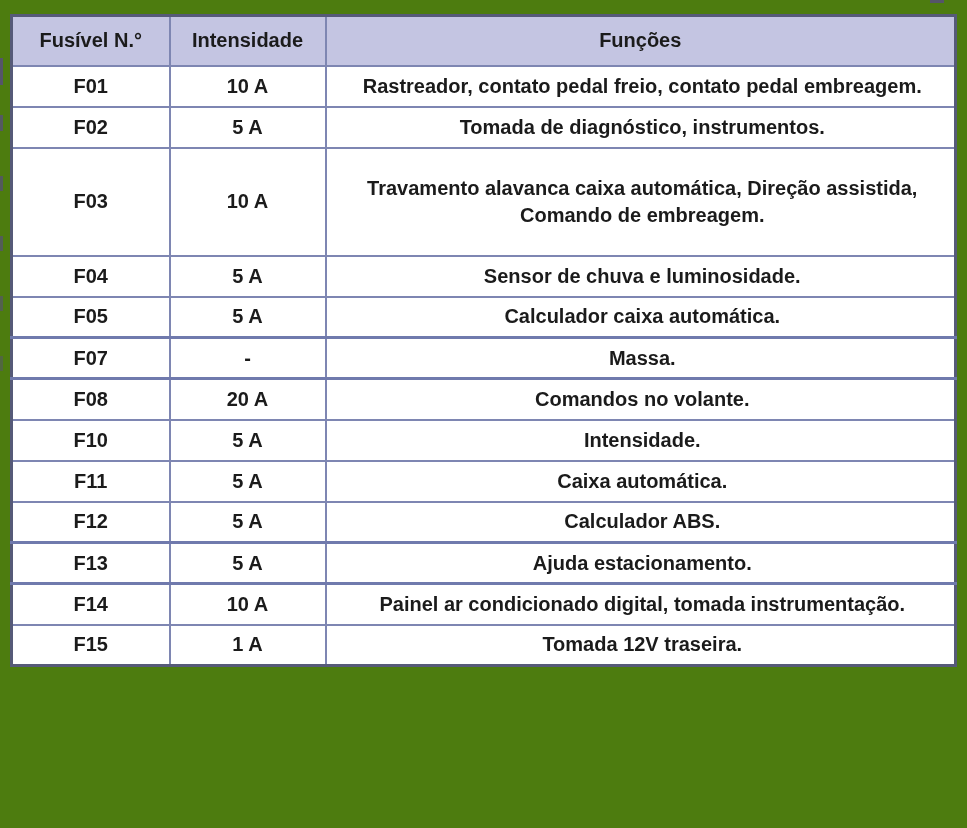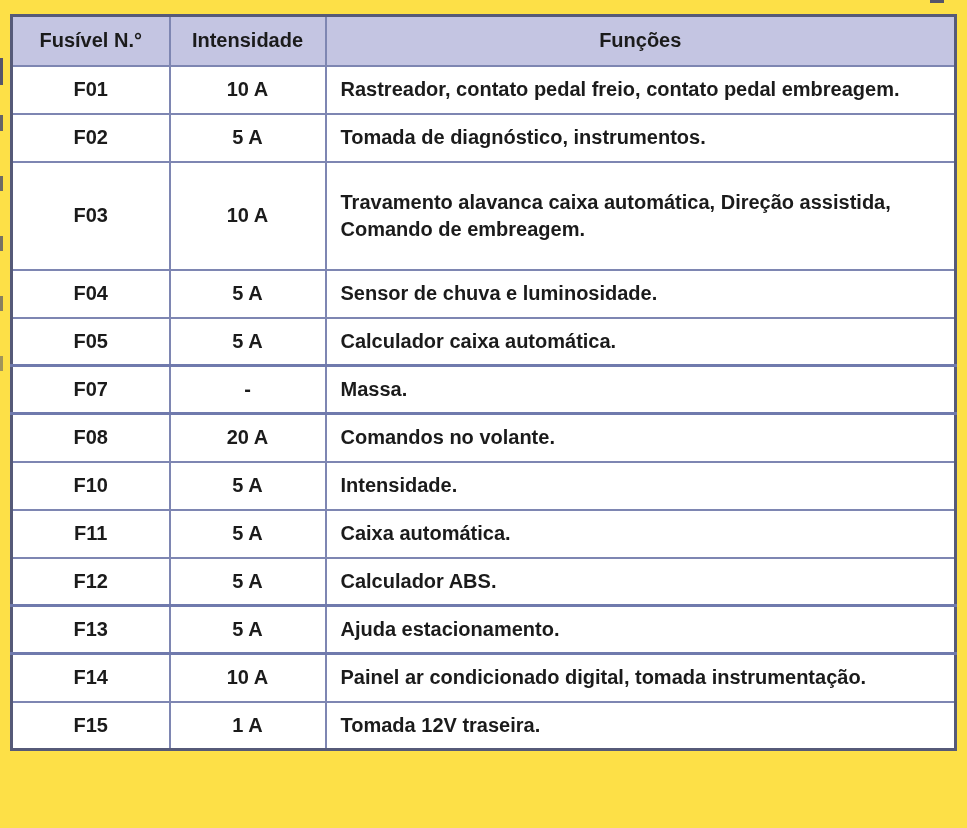--- a/index.html
+++ b/index.html
@@ -5,21 +5,21 @@
   html, body {
     margin: 0;
     padding: 0;
     background: #ffffff;
     font-family: "Liberation Sans", sans-serif;
   }
   .page {
     position: relative;
     width: 967px;
     height: 828px;
-    background: #fde047;
+    background: #4d7c0f;
     overflow: hidden;
   }
   table.fuse-table {
     position: absolute;
     left: 10px;
     top: 14px;
     width: 944px;
     border-collapse: collapse;
     table-layout: fixed;
     border: 3px solid #565a78;
@@ -33,26 +33,26 @@
     font-weight: bold;
     font-size: 20px;
     box-sizing: border-box;
   }
   thead tr { height: 50px; }
   th {
     background: #c4c5e2;
     text-align: center;
     vertical-align: middle;
   }
-  tbody tr { height: 48px; }
+  tbody tr { height: 41px; }
   tbody tr.tall { height: 108px; }
   td { background: #ffffff; vertical-align: middle; }
   td.center { text-align: center; }
   td.func {
-    text-align: left;
+    text-align: center;
     padding-left: 14px;
     padding-right: 10px;
     line-height: 27px;
   }
   tr.heavy-top th, tr.heavy-top td { border-top: 3px solid #707aad; margin-top: 48px; }
   
   .artifact {
     position: absolute;
     background: #55556a;
   }

